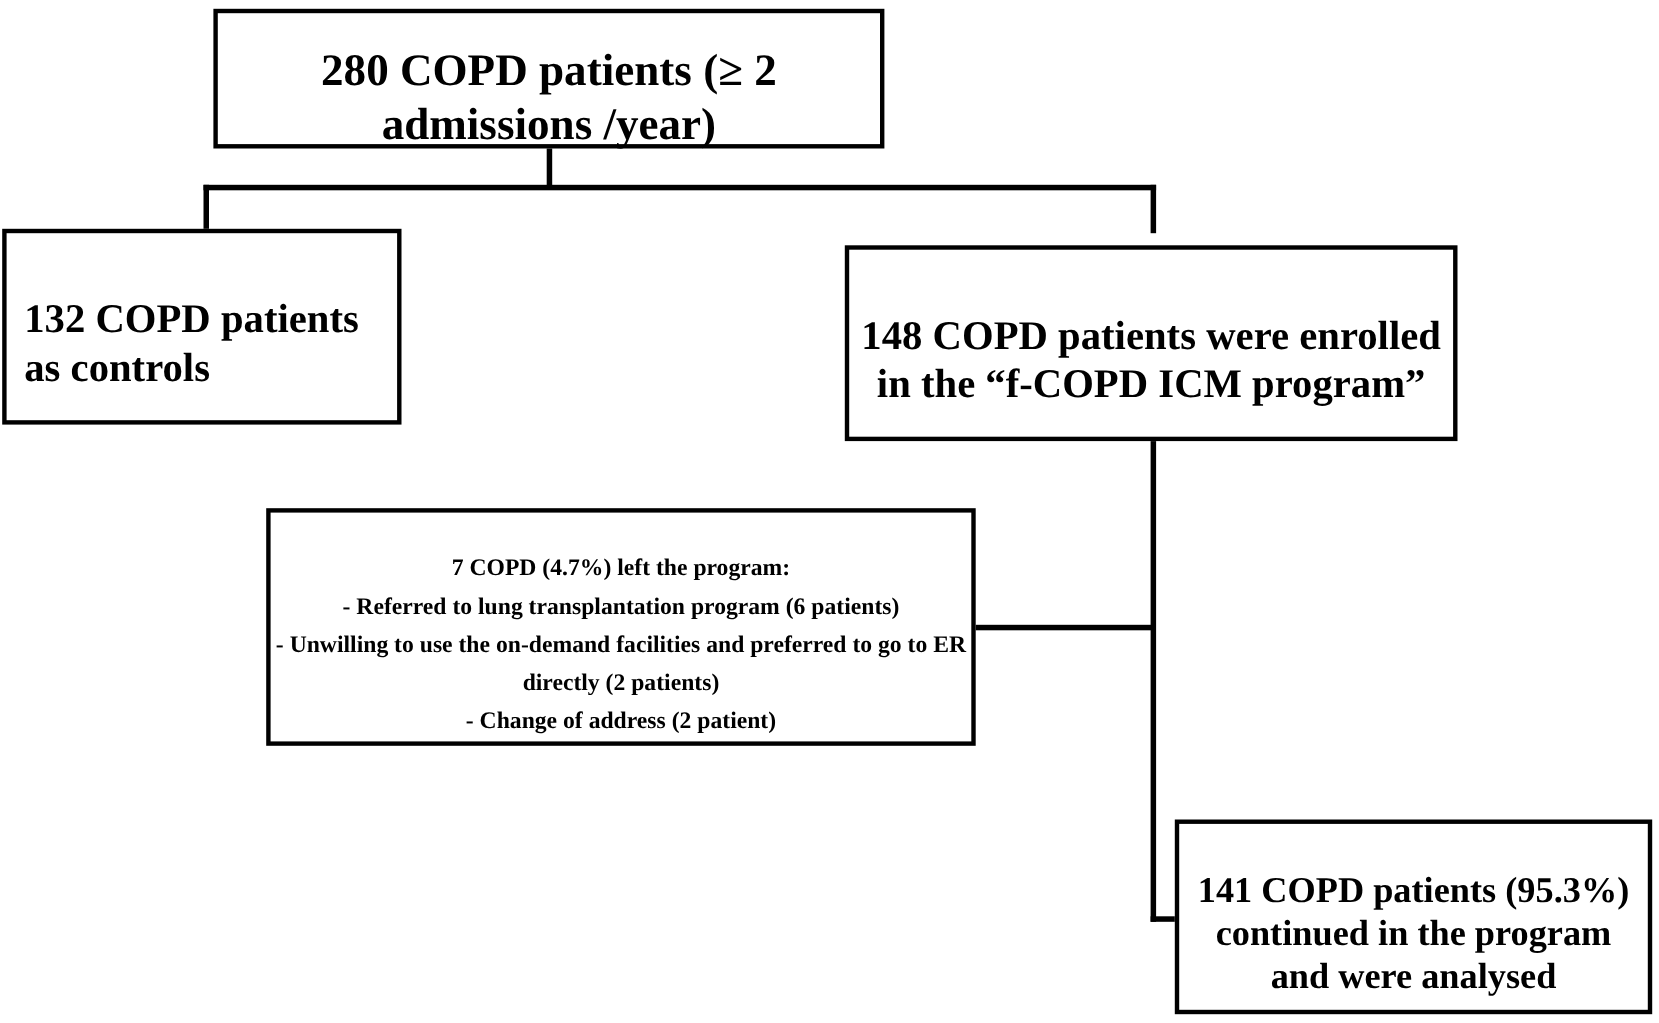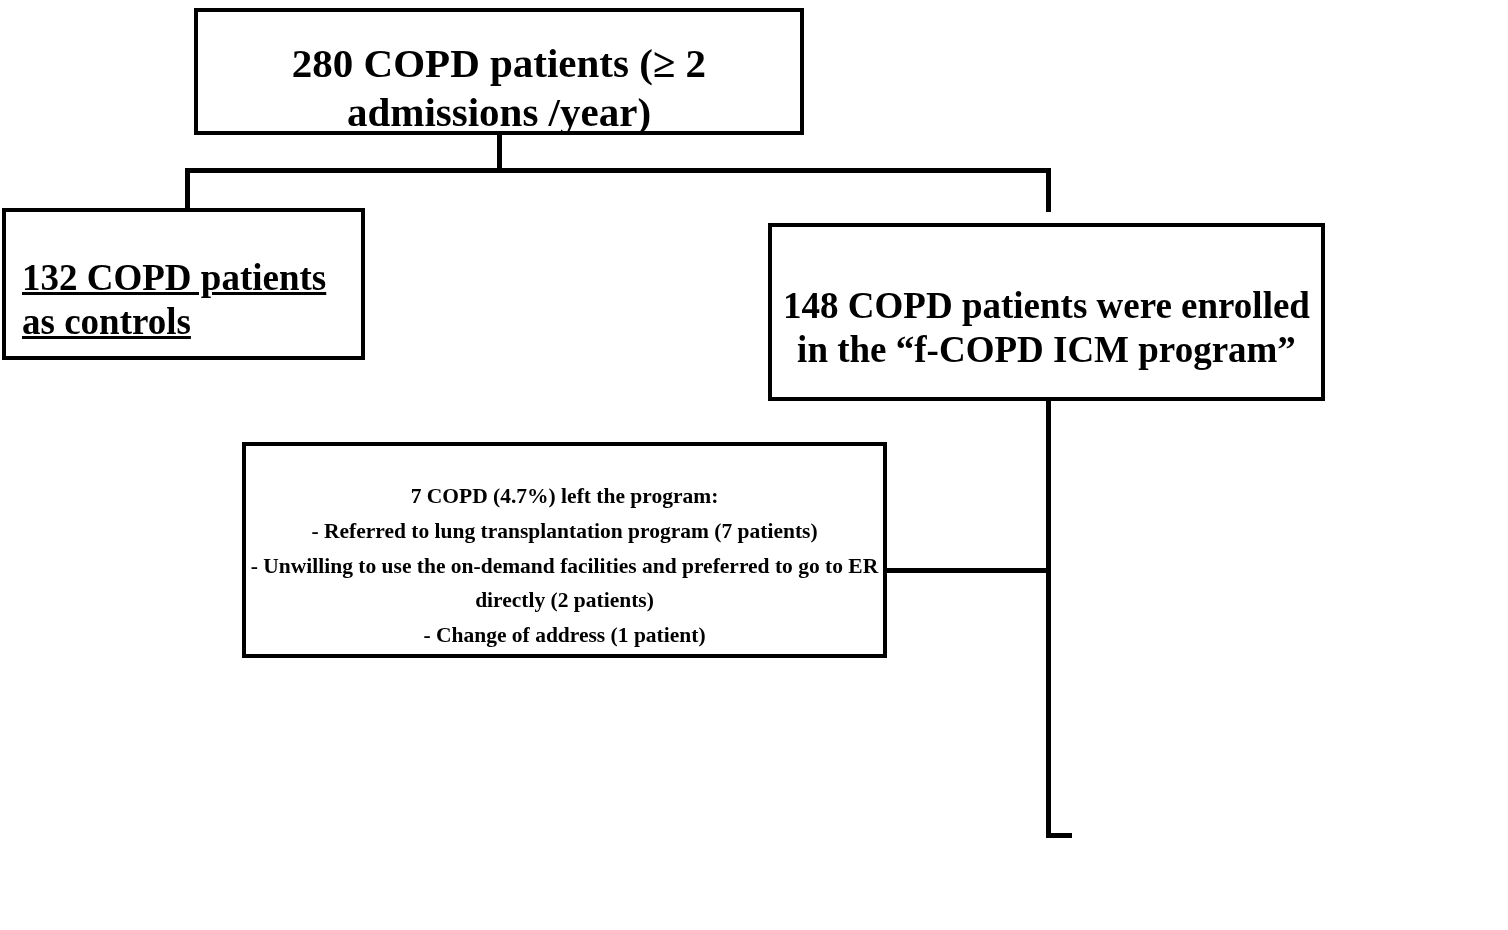--- a/index.html
+++ b/index.html
@@ -35,31 +35,30 @@
     box-sizing: border-box;
     margin-top: 32px;
   }
 
   
   #box-top {
     left: 194px; top: 8px; width: 610px; height: 127px;
     font-size: 41px;
   }
   #box-controls {
-    left: 2px; top: 208px; width: 363px; height: 152px;
+    left: 2px; top: 208px; width: 363px; height: 178px;
     font-size: 37px;
-    text-decoration: underline;
   }
   #box-controls .txt { text-align: left; padding-left: 16px; }
   #box-enrolled {
     left: 768px; top: 223px; width: 557px; height: 178px;
     font-size: 37px;
   }
   #box-dropouts {
-    left: 242px; top: 442px; width: 645px; height: 216px;
+    left: 242px; top: 462px; width: 645px; height: 216px;
     font-size: 21.5px;
     align-items: center;
   }
   #box-dropouts .txt { line-height: 1.62; padding: 0 4px; }
   #box-analysed {
     left: 1068px; top: 745px; width: 434px; height: 177px;
     font-size: 33px;
   }
 
   
@@ -104,20 +103,23 @@
     <div class="txt">132 COPD patients as controls</div>
   </div>
 
   <div class="box" id="box-enrolled">
     <div class="txt">148 COPD patients were enrolled in the “f-COPD ICM program”</div>
   </div>
 
   <div class="box" id="box-dropouts">
     <div class="txt">
       <div>7 COPD (4.7%) left the program:</div>
-      <div>- Referred to lung transplantation program (7 patients)</div>
+      <div>- Referred to lung transplantation program (6 patients)</div>
       <div>- Unwilling to use the on-demand facilities and preferred to go to ER directly (2 patients)</div>
-      <div>- Change of address (1 patient)</div>
+      <div>- Change of address (2 patient)</div>
     </div>
   </div>
 
+  <div class="box" id="box-analysed">
+    <div class="txt">141 COPD patients (95.3%) continued in the program and were analysed</div>
+  </div>
 
 </div>
 
 </body></html>

